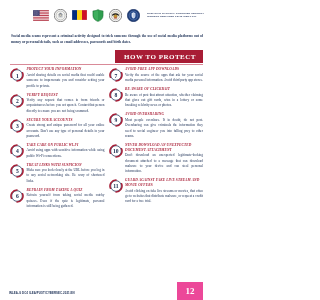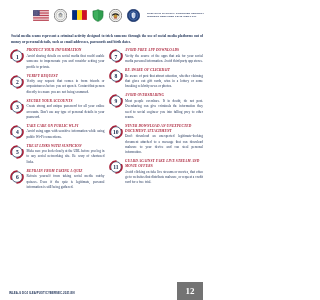--- a/index.html
+++ b/index.html
@@ -144,21 +144,21 @@
     font-family: "Liberation Sans", sans-serif;
     font-size: 2.9px;
     color: #1b2f55;
     letter-spacing: .05px;
     font-weight: 700;
   }
   .page-num-box {
     position: absolute;
     right: 9px; bottom: 0;
     width: 26px; height: 18px;
-    background: #737373;
+    background: #ec4899;
     color: #fff;
     display: flex; align-items: center; justify-content: center;
     font-family: "Liberation Serif", serif;
     font-size: 9px;
     font-weight: 700;
     margin-left: 32px;
   }
 </style>
 </head>
 <body>
@@ -236,20 +236,24 @@
       <path d="M6.5 3.3 L8.4 4.2 L8.4 6.7 C8.4 8.2 7.5 9.1 6.5 9.6 C5.5 9.1 4.6 8.2 4.6 6.7 L4.6 4.2 Z" fill="#dfe6f3"></path>
       <path d="M6.5 4.3 L7.6 4.8 L7.6 6.7 C7.6 7.6 7.1 8.3 6.5 8.6 Z" fill="#9fb4d8"></path>
     </svg>
 
     <div class="org-text">Romanian National Computer Security Incident Response Team (CERT-RO)</div>
   </div>
 
 
   <div class="intro">Social media scams represent a criminal activity designed to trick someone through the use of social media platforms out of money or personal details, such as email addresses, passwords and birth dates.</div>
 
+  <div class="protect-row">
+    <div class="protect-banner">HOW TO PROTECT</div>
+    <div class="protect-rule"></div>
+  </div>
 
   <div class="cols">
     <div class="col" id="col-left">
         <div class="tip">
           <div class="badge-wrap">
             <svg width="14" height="14" viewBox="0 0 14 14">
               <circle cx="7" cy="7" r="5.3" fill="#ffffff" stroke="#1b2f55" stroke-width="0.75"></circle>
               <path d="M7 1.0 A6 6 0 0 0 1.4 9.2" fill="none" stroke="#a81d35" stroke-width="1.5" stroke-linecap="round"></path>
               <path d="M7 13 A6 6 0 0 0 12.6 4.8" fill="none" stroke="#a81d35" stroke-width="1.5" stroke-linecap="round"></path>
             </svg>

